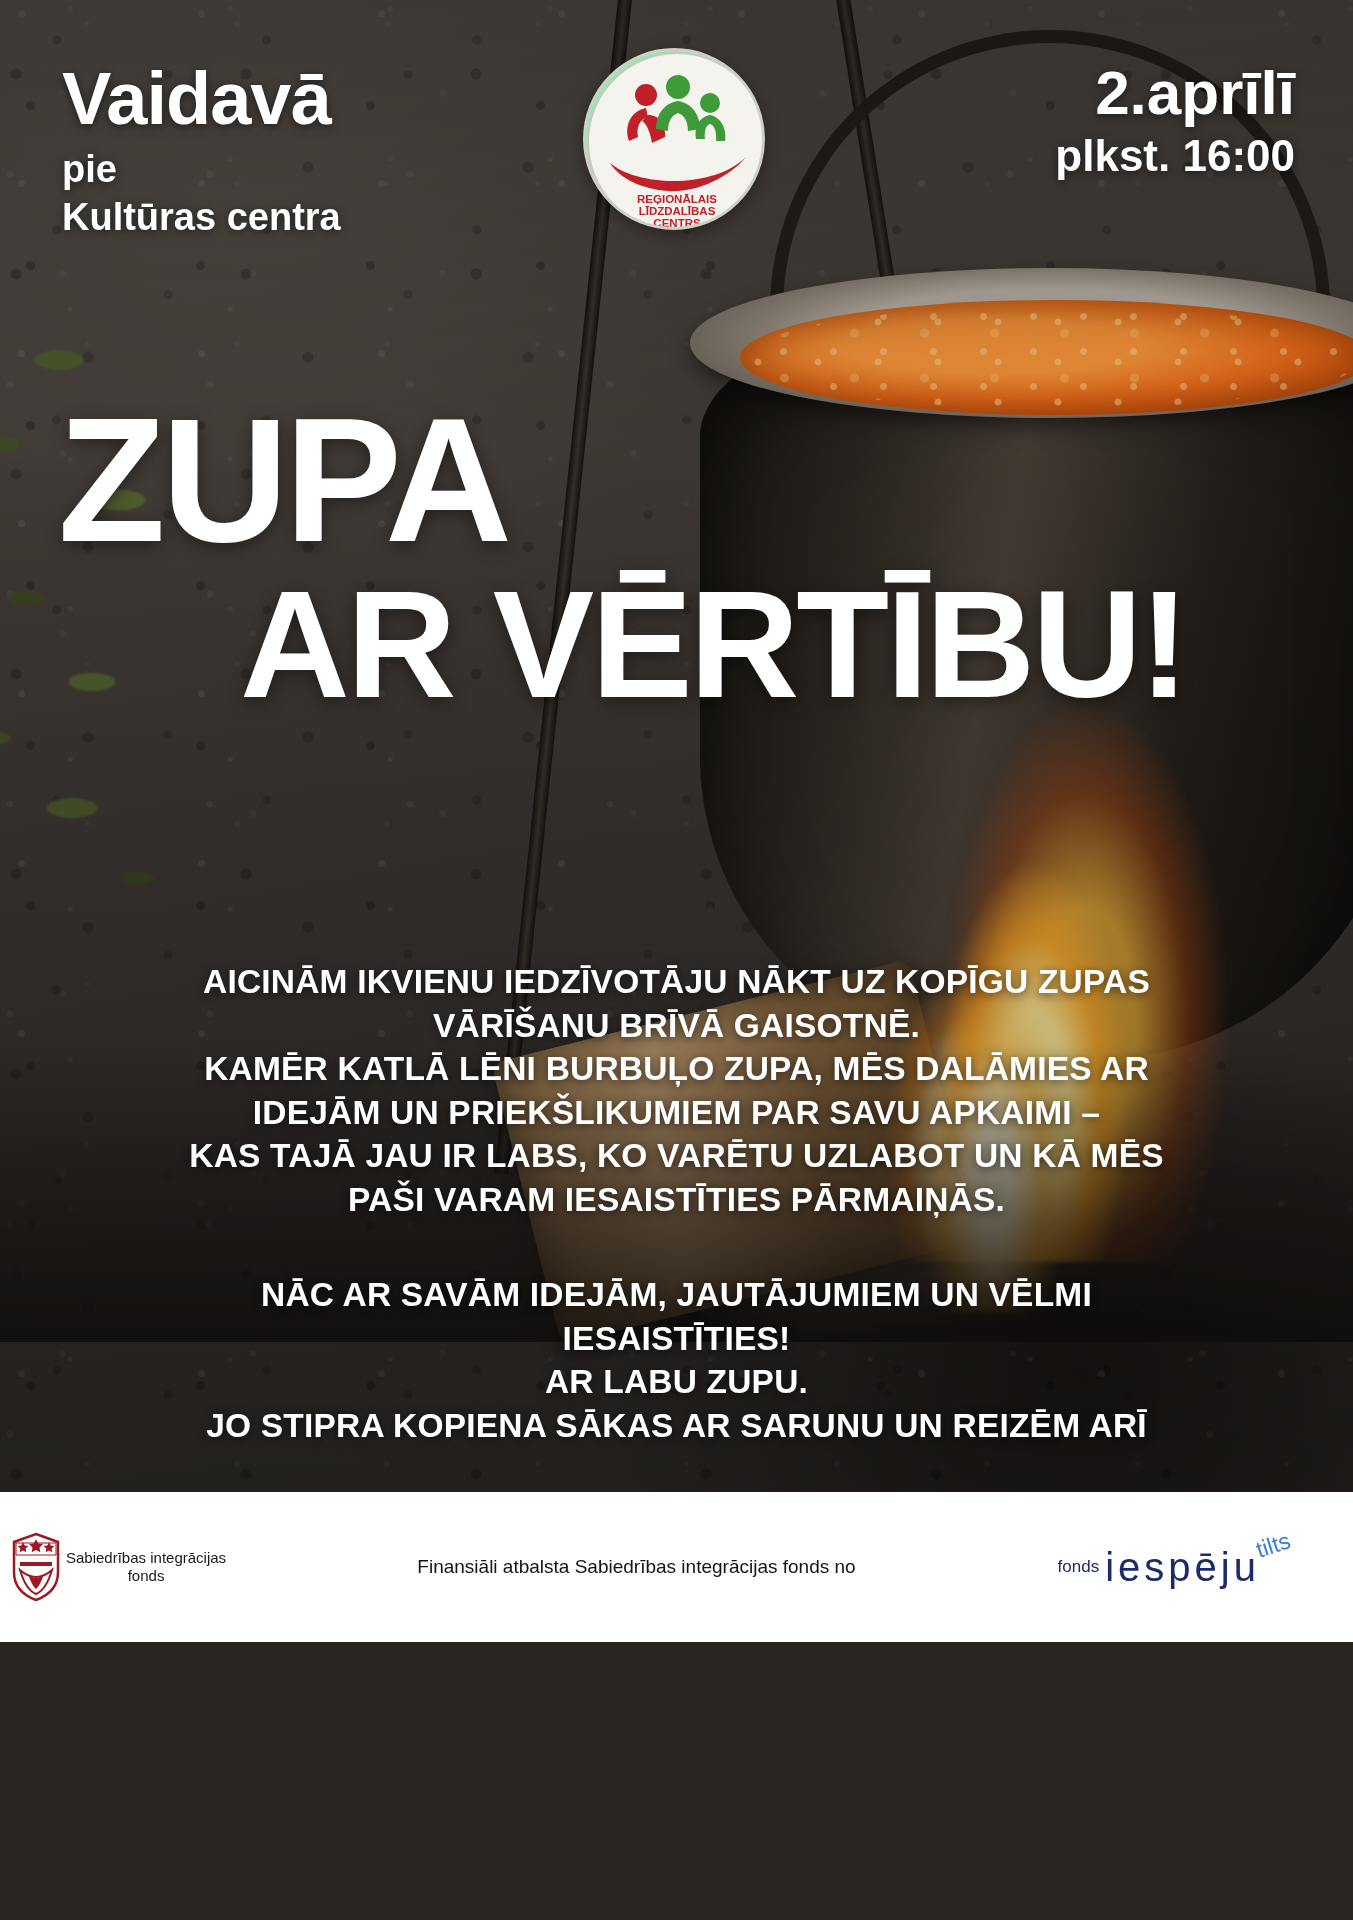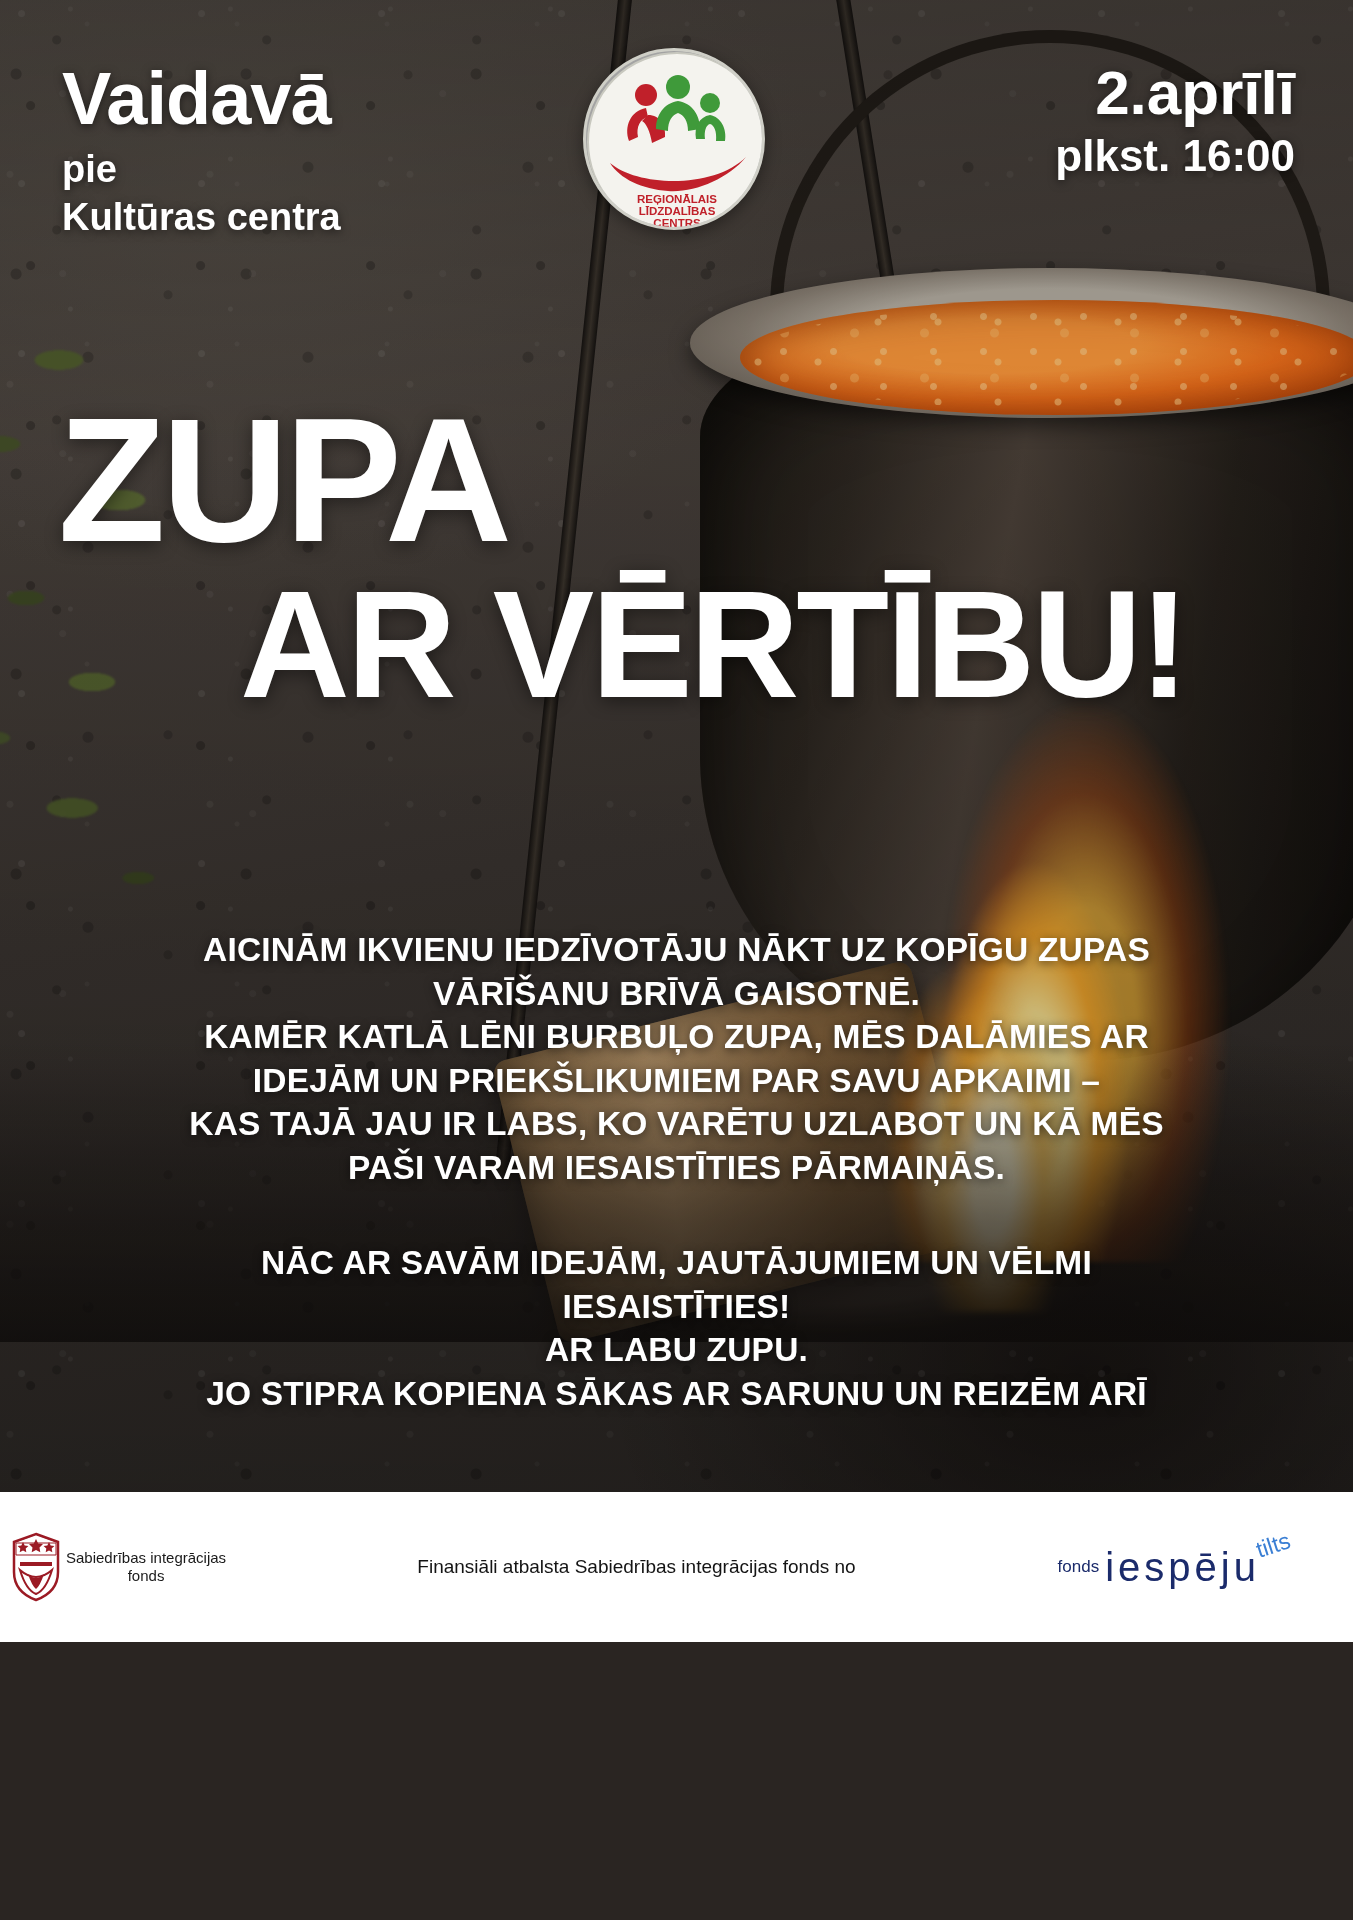--- a/index.html
+++ b/index.html
@@ -161,41 +161,41 @@
     font-size: 38px; font-weight: 700; line-height: 1.25; margin-top: 10px;
   }
 
   .when { right: 58px; top: 62px; text-align: right; }
   .when .date { font-size: 62px; font-weight: 700; line-height: 1; }
   .when .time { font-size: 44px; font-weight: 700; line-height: 1.2; margin-top: 6px; }
 
   .logo {
     position: absolute; left: 583px; top: 48px; width: 182px; height: 182px;
     border-radius: 50%;
-    background: #a3a3a3;
+    background: #86efac;
     border: 3px solid #cfcfc7;
     box-shadow: 0 4px 16px rgba(0,0,0,.4);
     overflow: hidden;
   }
 
   .headline {
     position: absolute; left: 0; right: 0; top: 400px; text-align: left;
     color: #fff;
     font-weight: 700;
     text-shadow: 0 4px 18px rgba(0,0,0,.45);
   }
   .headline .l1 {
     font-size: 176px; line-height: .92; letter-spacing: -4px; padding-left: 58px;
   }
   .headline .l2 {
     font-size: 152px; line-height: .95; letter-spacing: -3px; padding-left: 240px; margin-top: 10px;
   }
 
   .body-copy {
-    position: absolute; left: 45px; right: 45px; top: 928px;
+    position: absolute; left: 45px; right: 45px; top: 960px;
     text-align: center; color: #fff;
     font-size: 33.5px; font-weight: 700; line-height: 1.3;
     text-transform: uppercase;
     letter-spacing: .2px;
     text-shadow: 0 2px 10px rgba(0,0,0,.6);
   }
   .body-copy p + p { margin-top: 0; }
   .body-copy .gap { height: 52px; }
 
   

